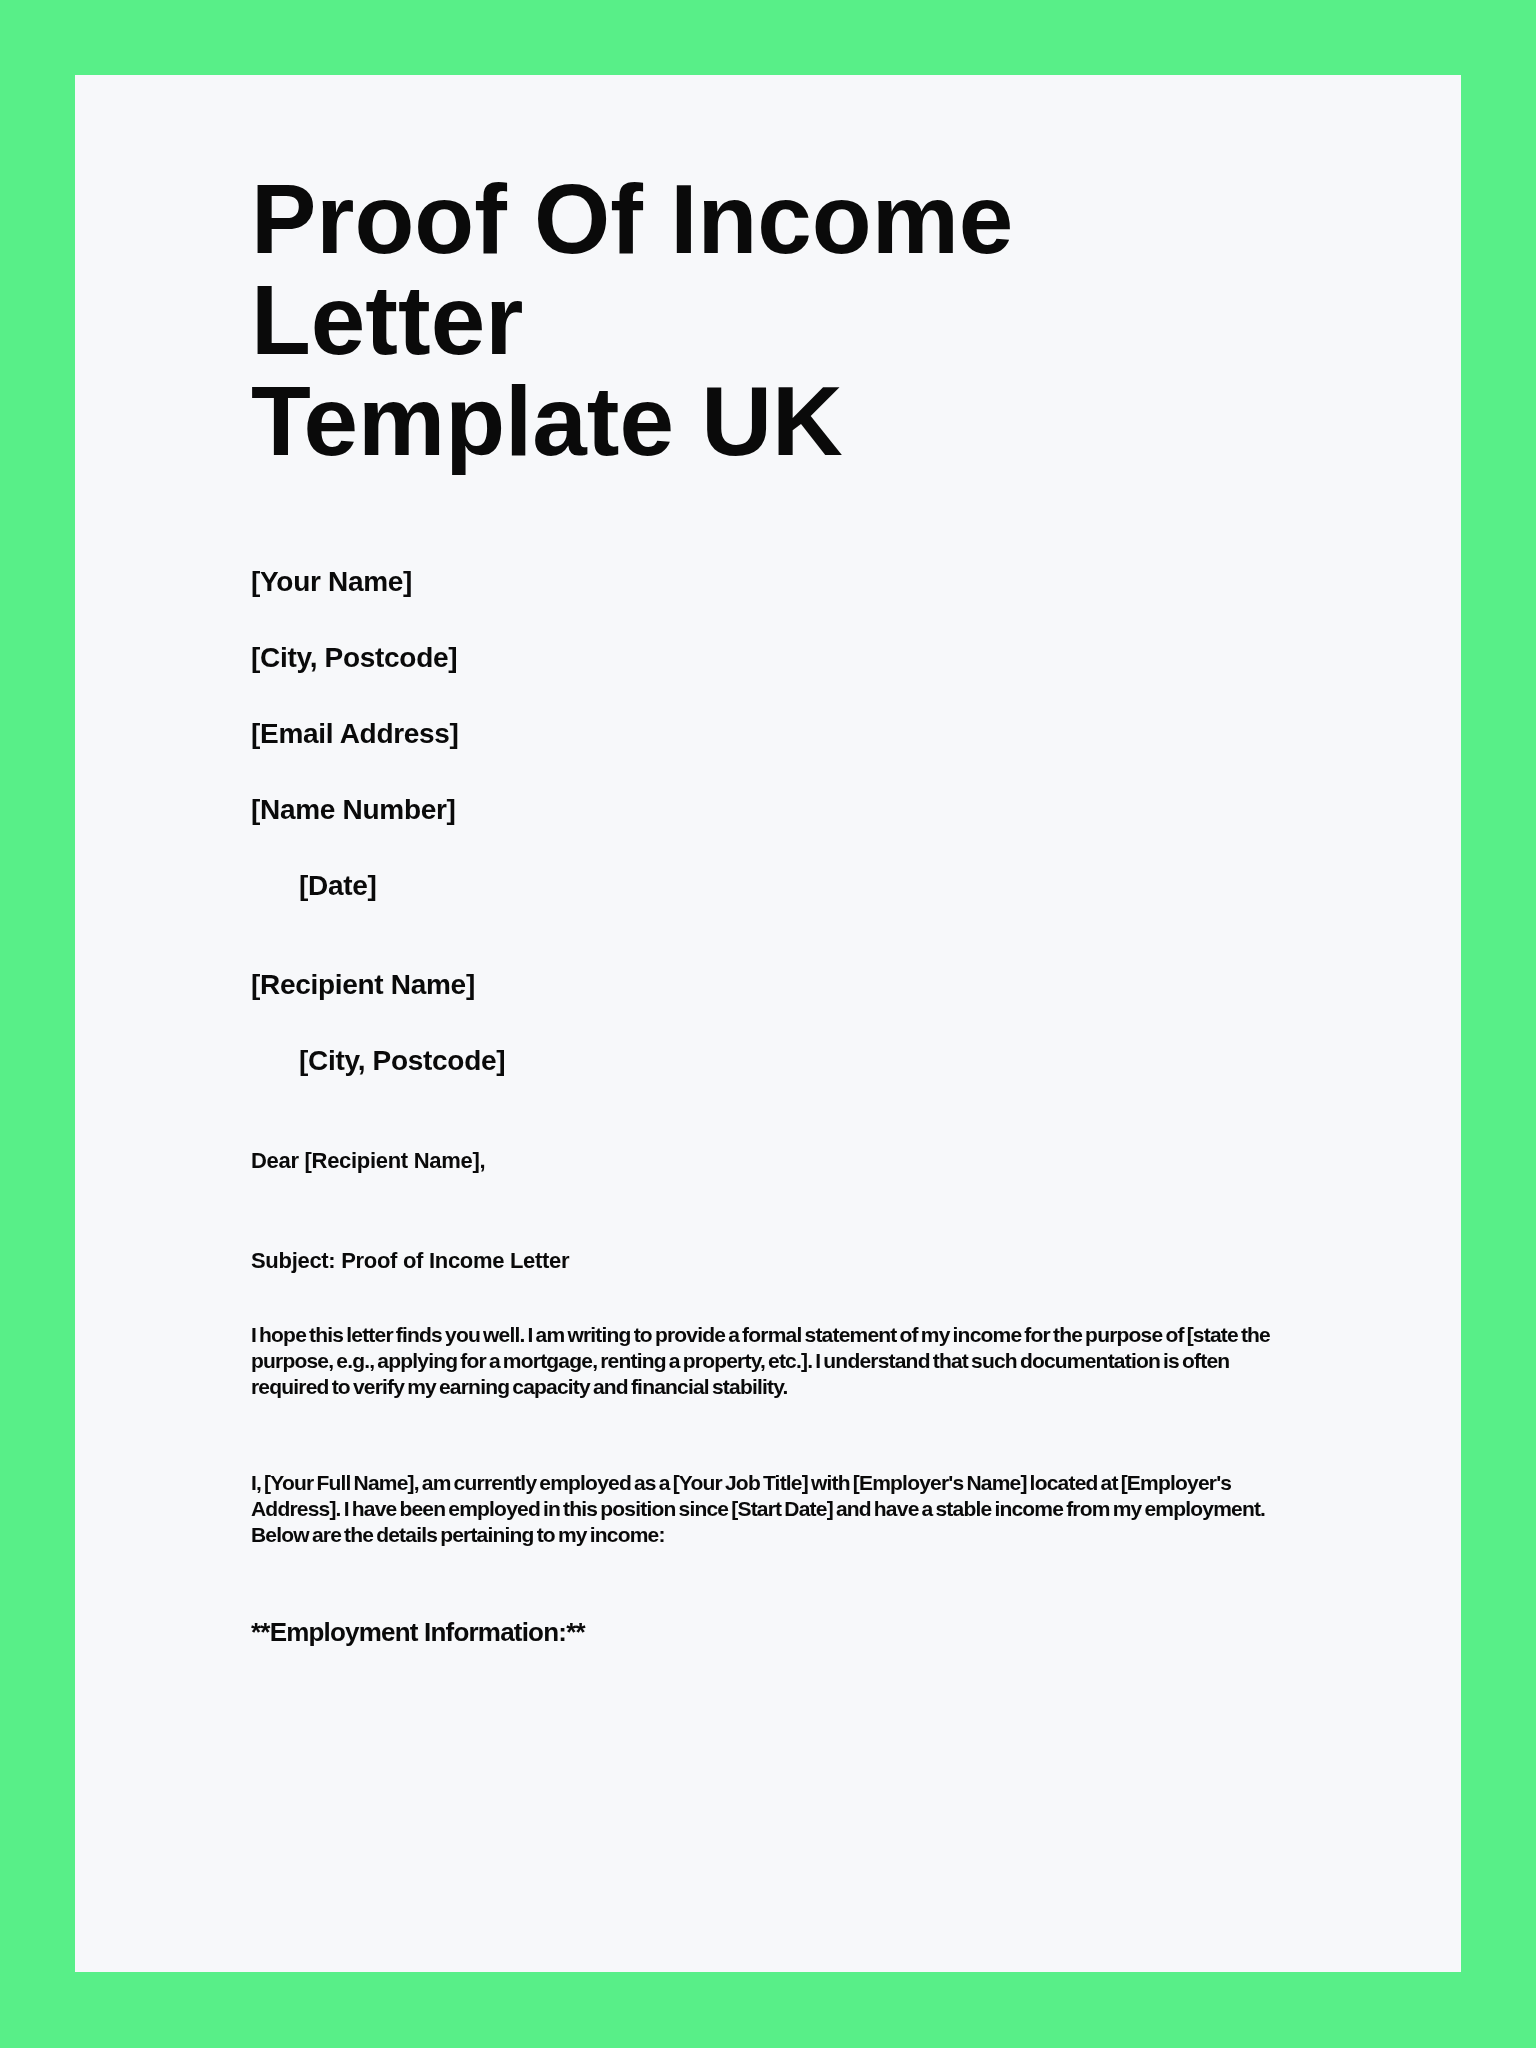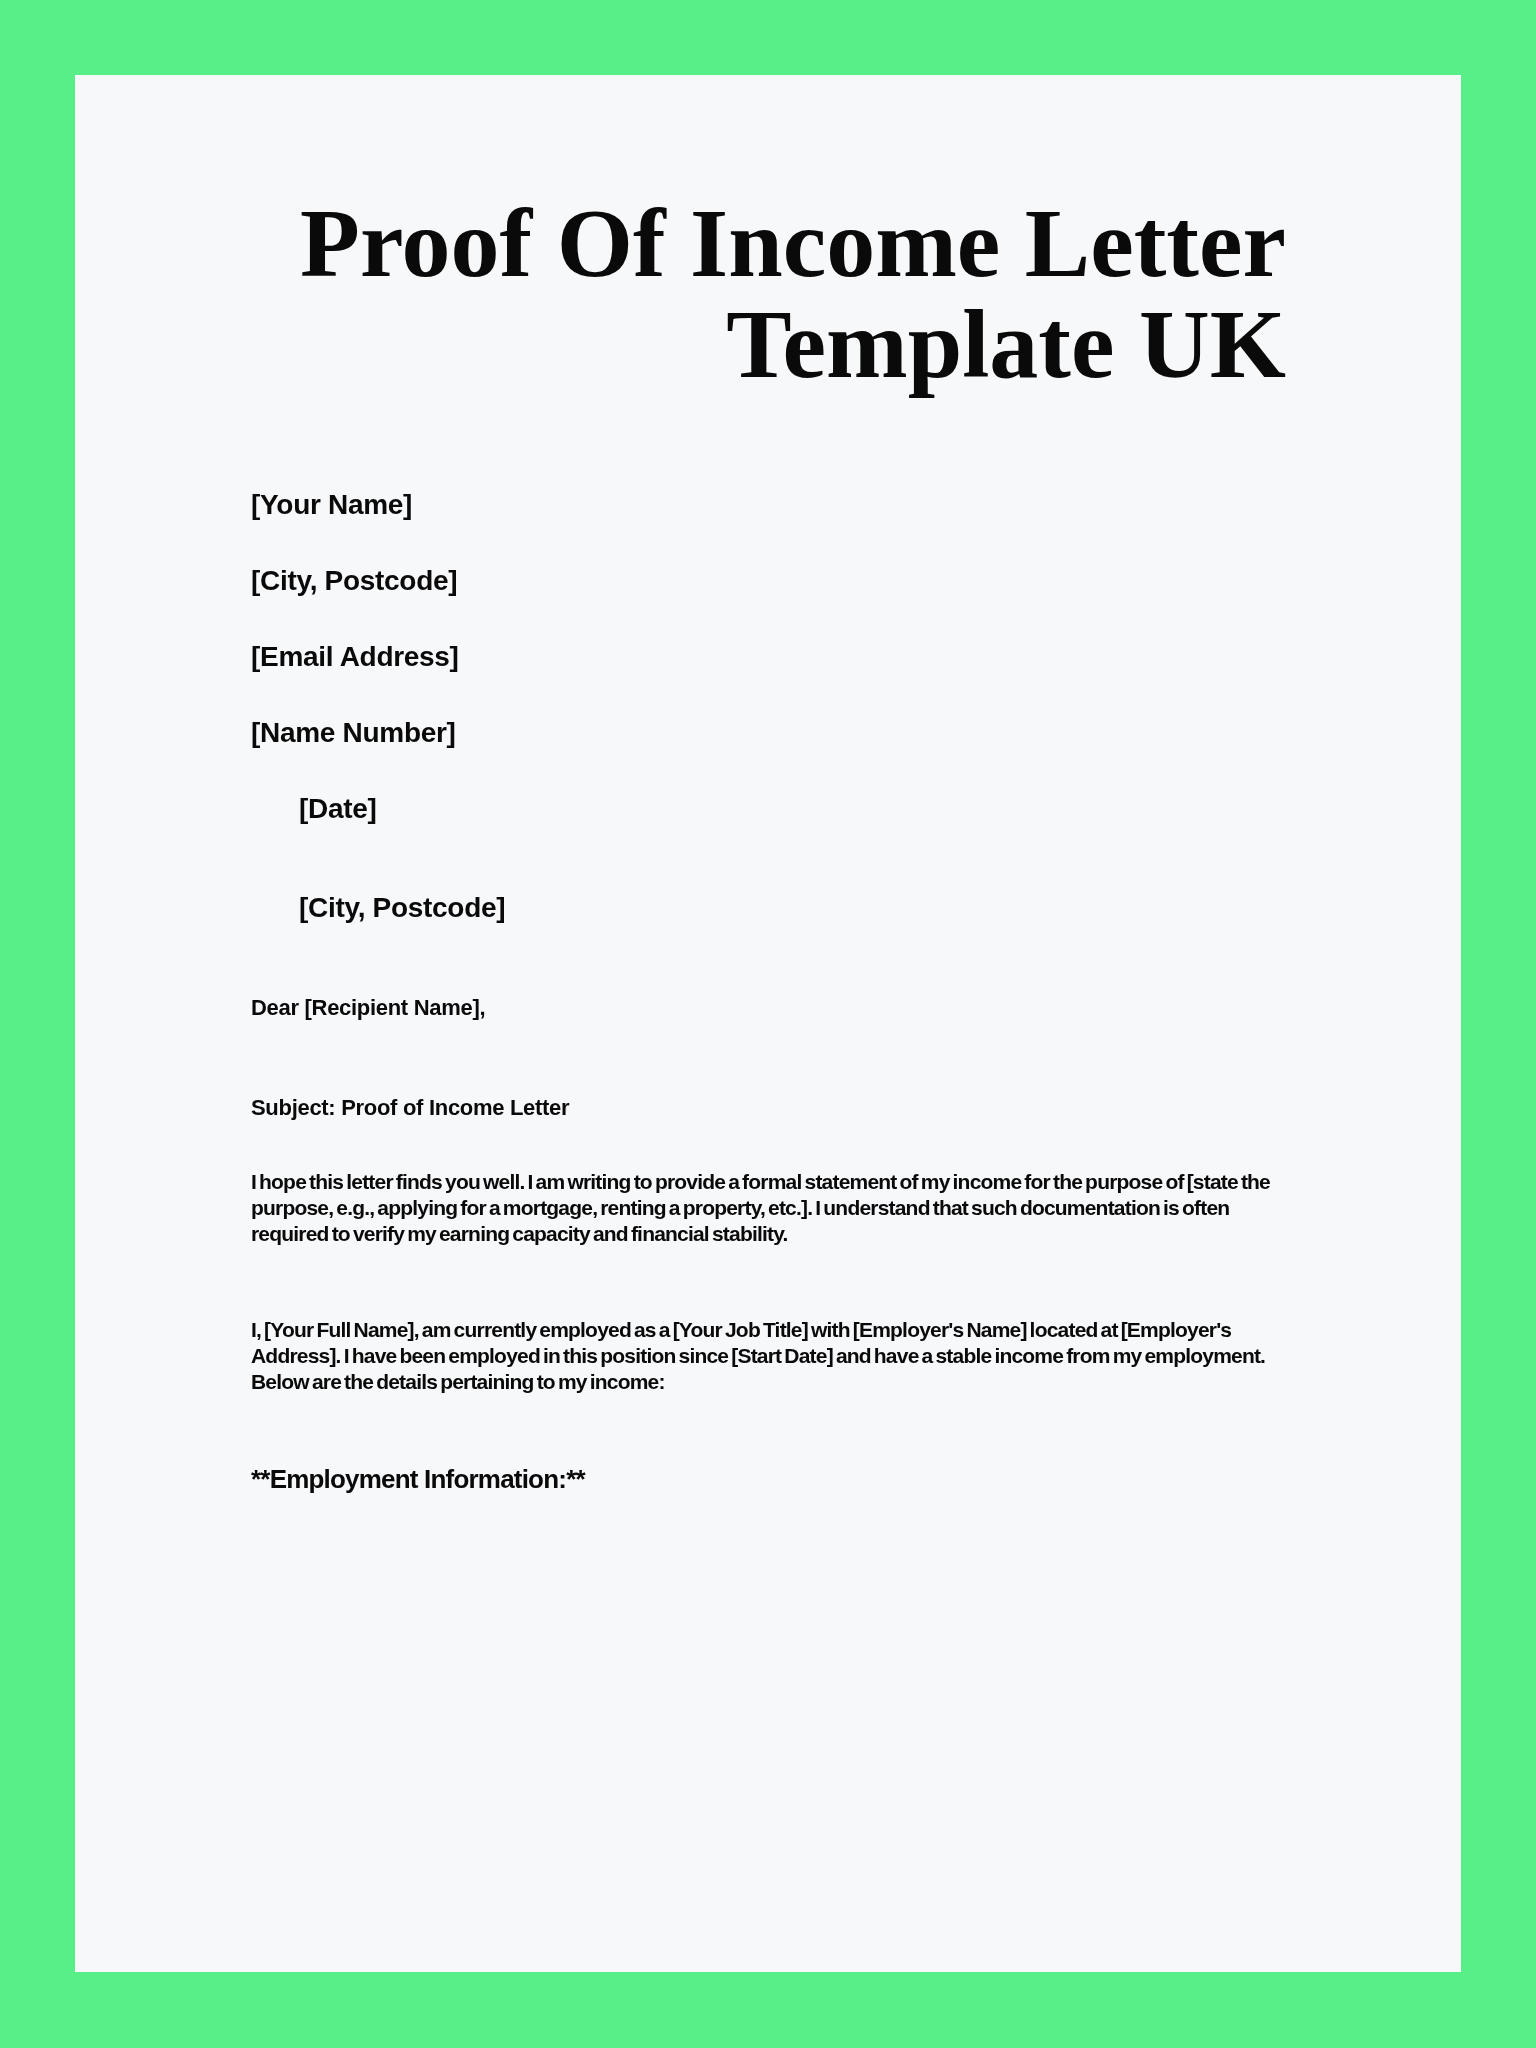--- a/index.html
+++ b/index.html
@@ -22,28 +22,27 @@
     left: 75px;
     top: 75px;
     width: 1386px;
     height: 1897px;
     background: #F7F8FA;
     box-sizing: border-box;
     padding: 0 175px 0 176px;
     overflow: hidden;
   }
   .doc-title {
-    margin: 118px 0 0 0;
+    margin: 94px 0 0 0;
     font-size: 98px;
     line-height: 1.03;
     font-weight: bold;
-    text-align: right;
+    text-align: left;
     letter-spacing: 0;
     color: #0A0A0A;
-    font-family: Liberation Serif, serif;
   }
   .doc-title span { display: block; }
   .field-line {
     font-size: 28px;
     line-height: 24px;
     font-weight: bold;
     letter-spacing: -0.3px;
     margin: 0 0 52px 0;
   }
   .field-line:last-child { margin-bottom: 0; margin-left: 48px; }
@@ -94,20 +93,21 @@
 
     <div class="sender-block">
       <div class="field-line">[Your Name]</div>
       <div class="field-line">[City, Postcode]</div>
       <div class="field-line">[Email Address]</div>
       <div class="field-line">[Name Number]</div>
       <div class="field-line">[Date]</div>
     </div>
 
     <div class="recipient-block">
+      <div class="field-line">[Recipient Name]</div>
       <div class="field-line">[City, Postcode]</div>
     </div>
 
     <div class="salutation">Dear [Recipient Name],</div>
 
     <div class="subject-line">Subject: Proof of Income Letter</div>
 
     <p class="body-paragraph para-1">I hope this letter finds you well. I am writing to provide a formal statement of my income for the purpose of [state the purpose, e.g., applying for a mortgage, renting a property, etc.]. I understand that such documentation is often required to verify my earning capacity and financial stability.</p>
 
     <p class="body-paragraph para-2">I, [Your Full Name], am currently employed as a [Your Job Title] with [Employer's Name] located at [Employer's Address]. I have been employed in this position since [Start Date] and have a stable income from my employment. Below are the details pertaining to my income:</p>

